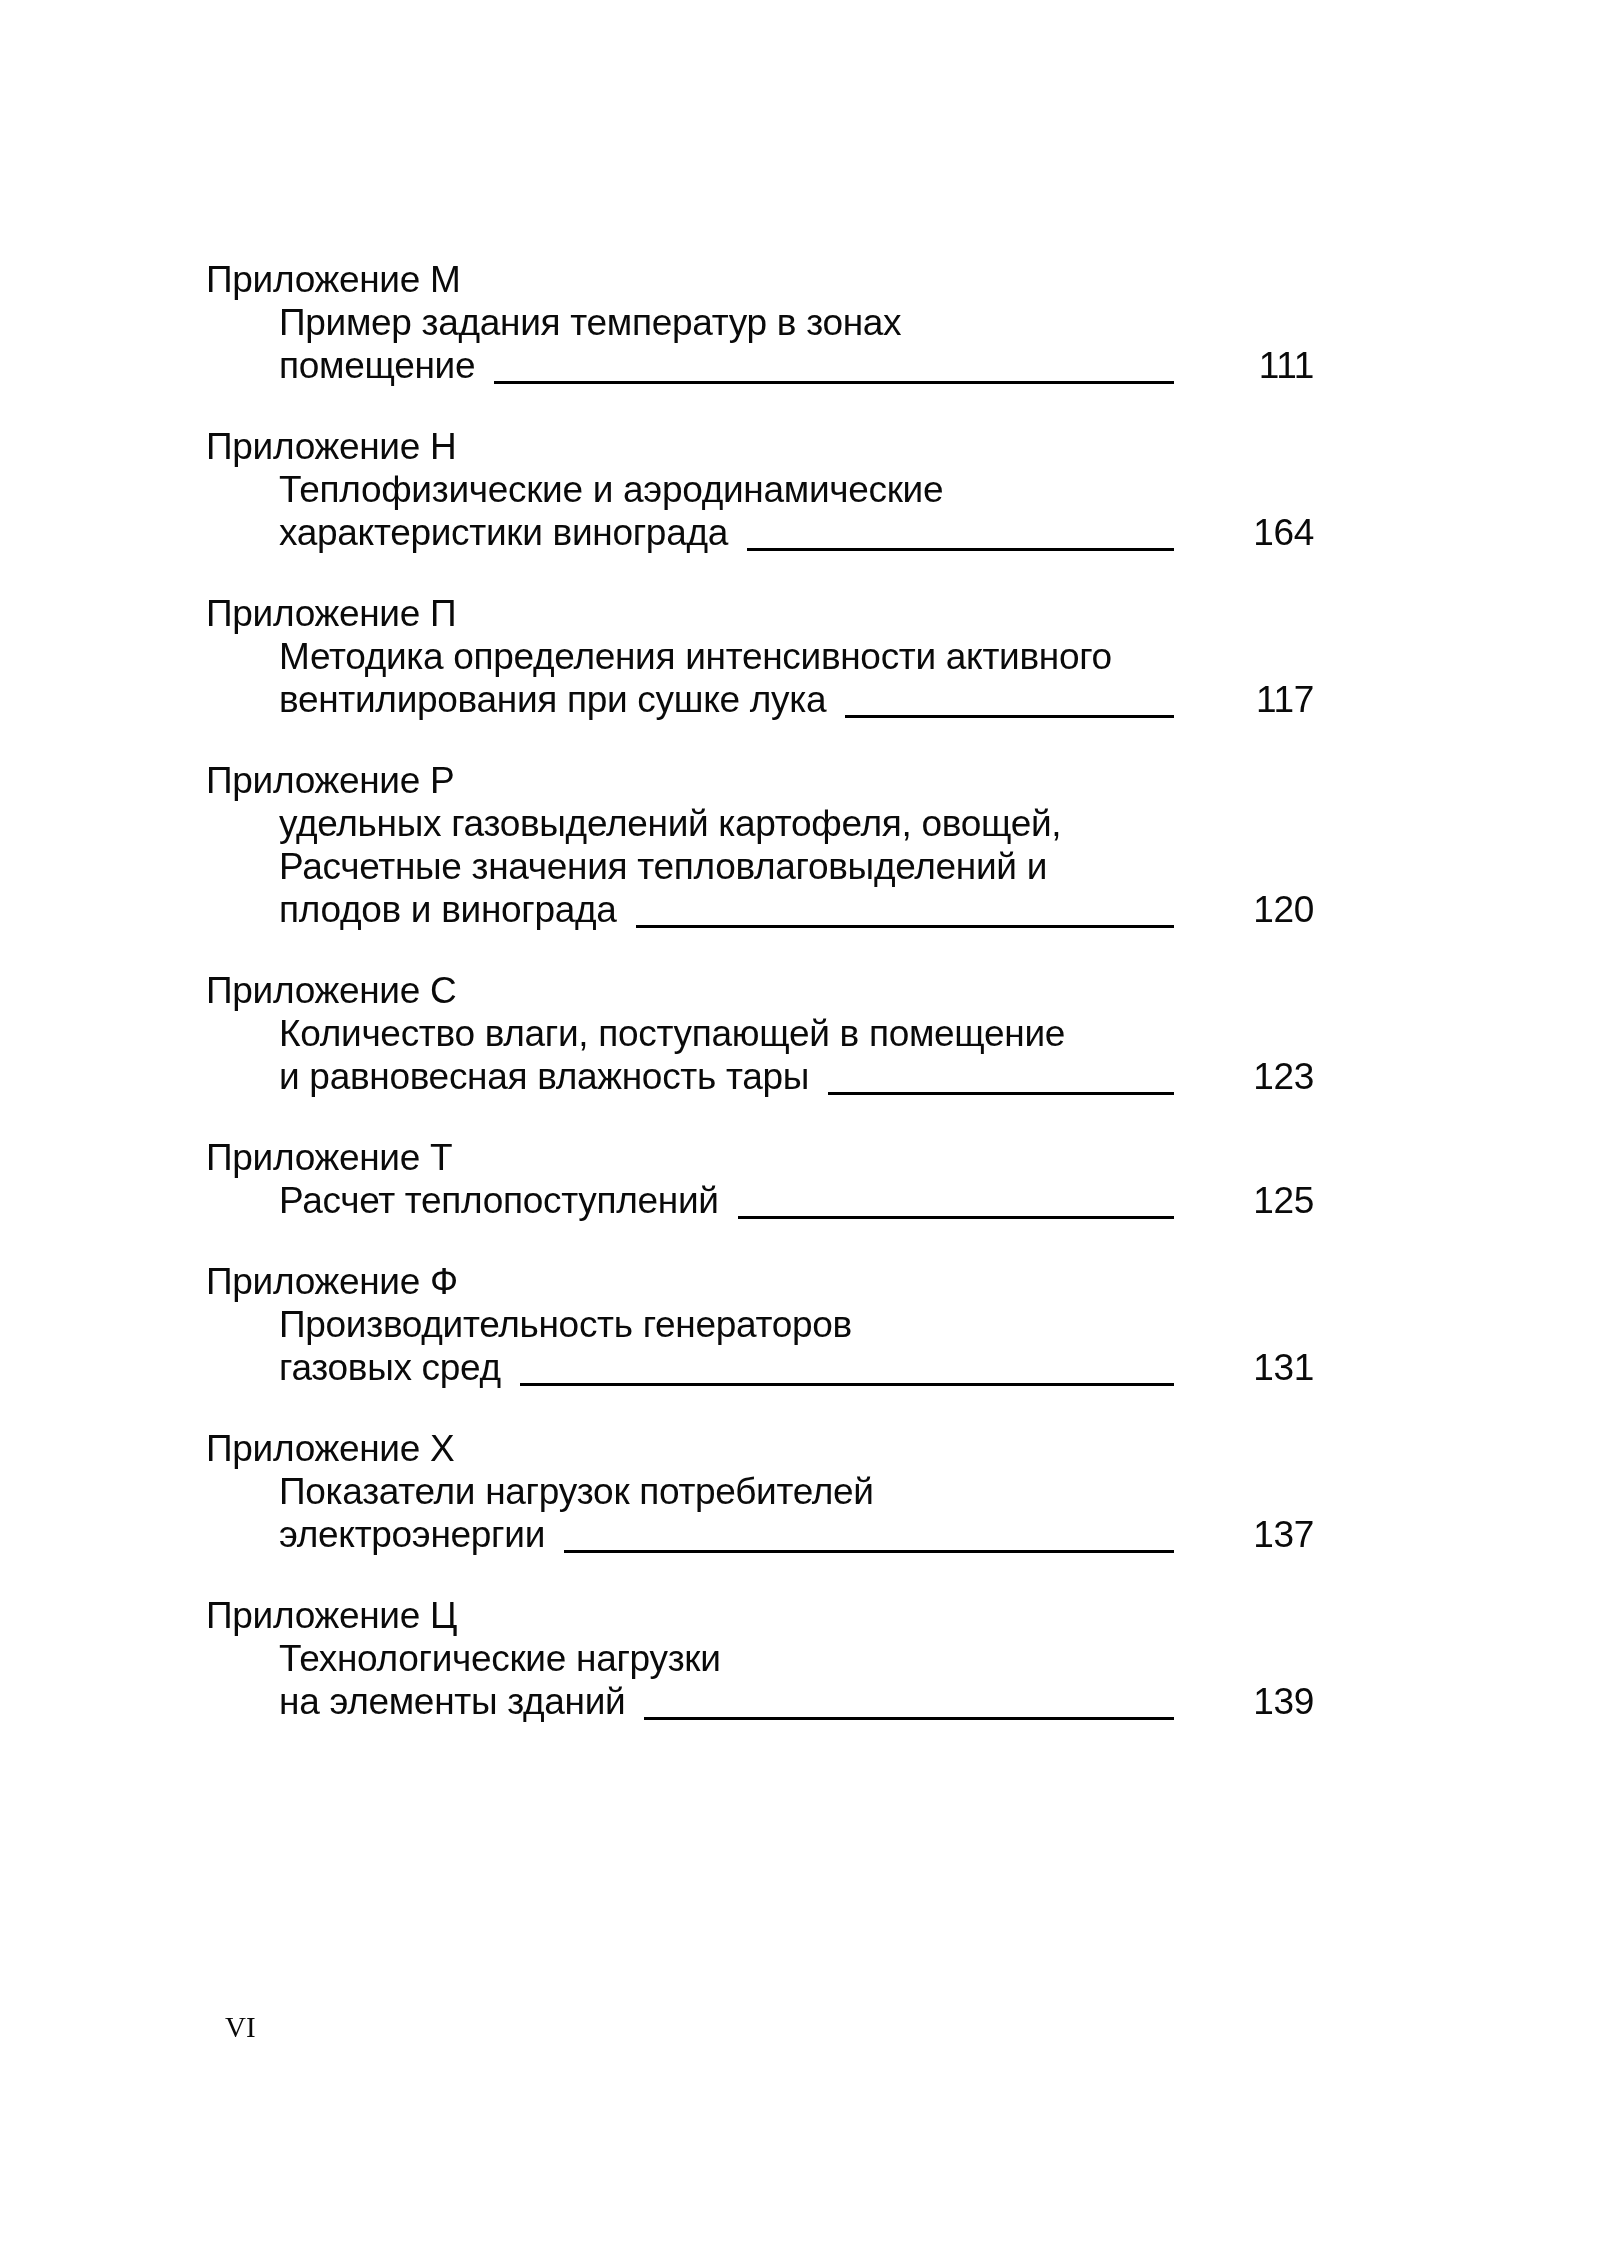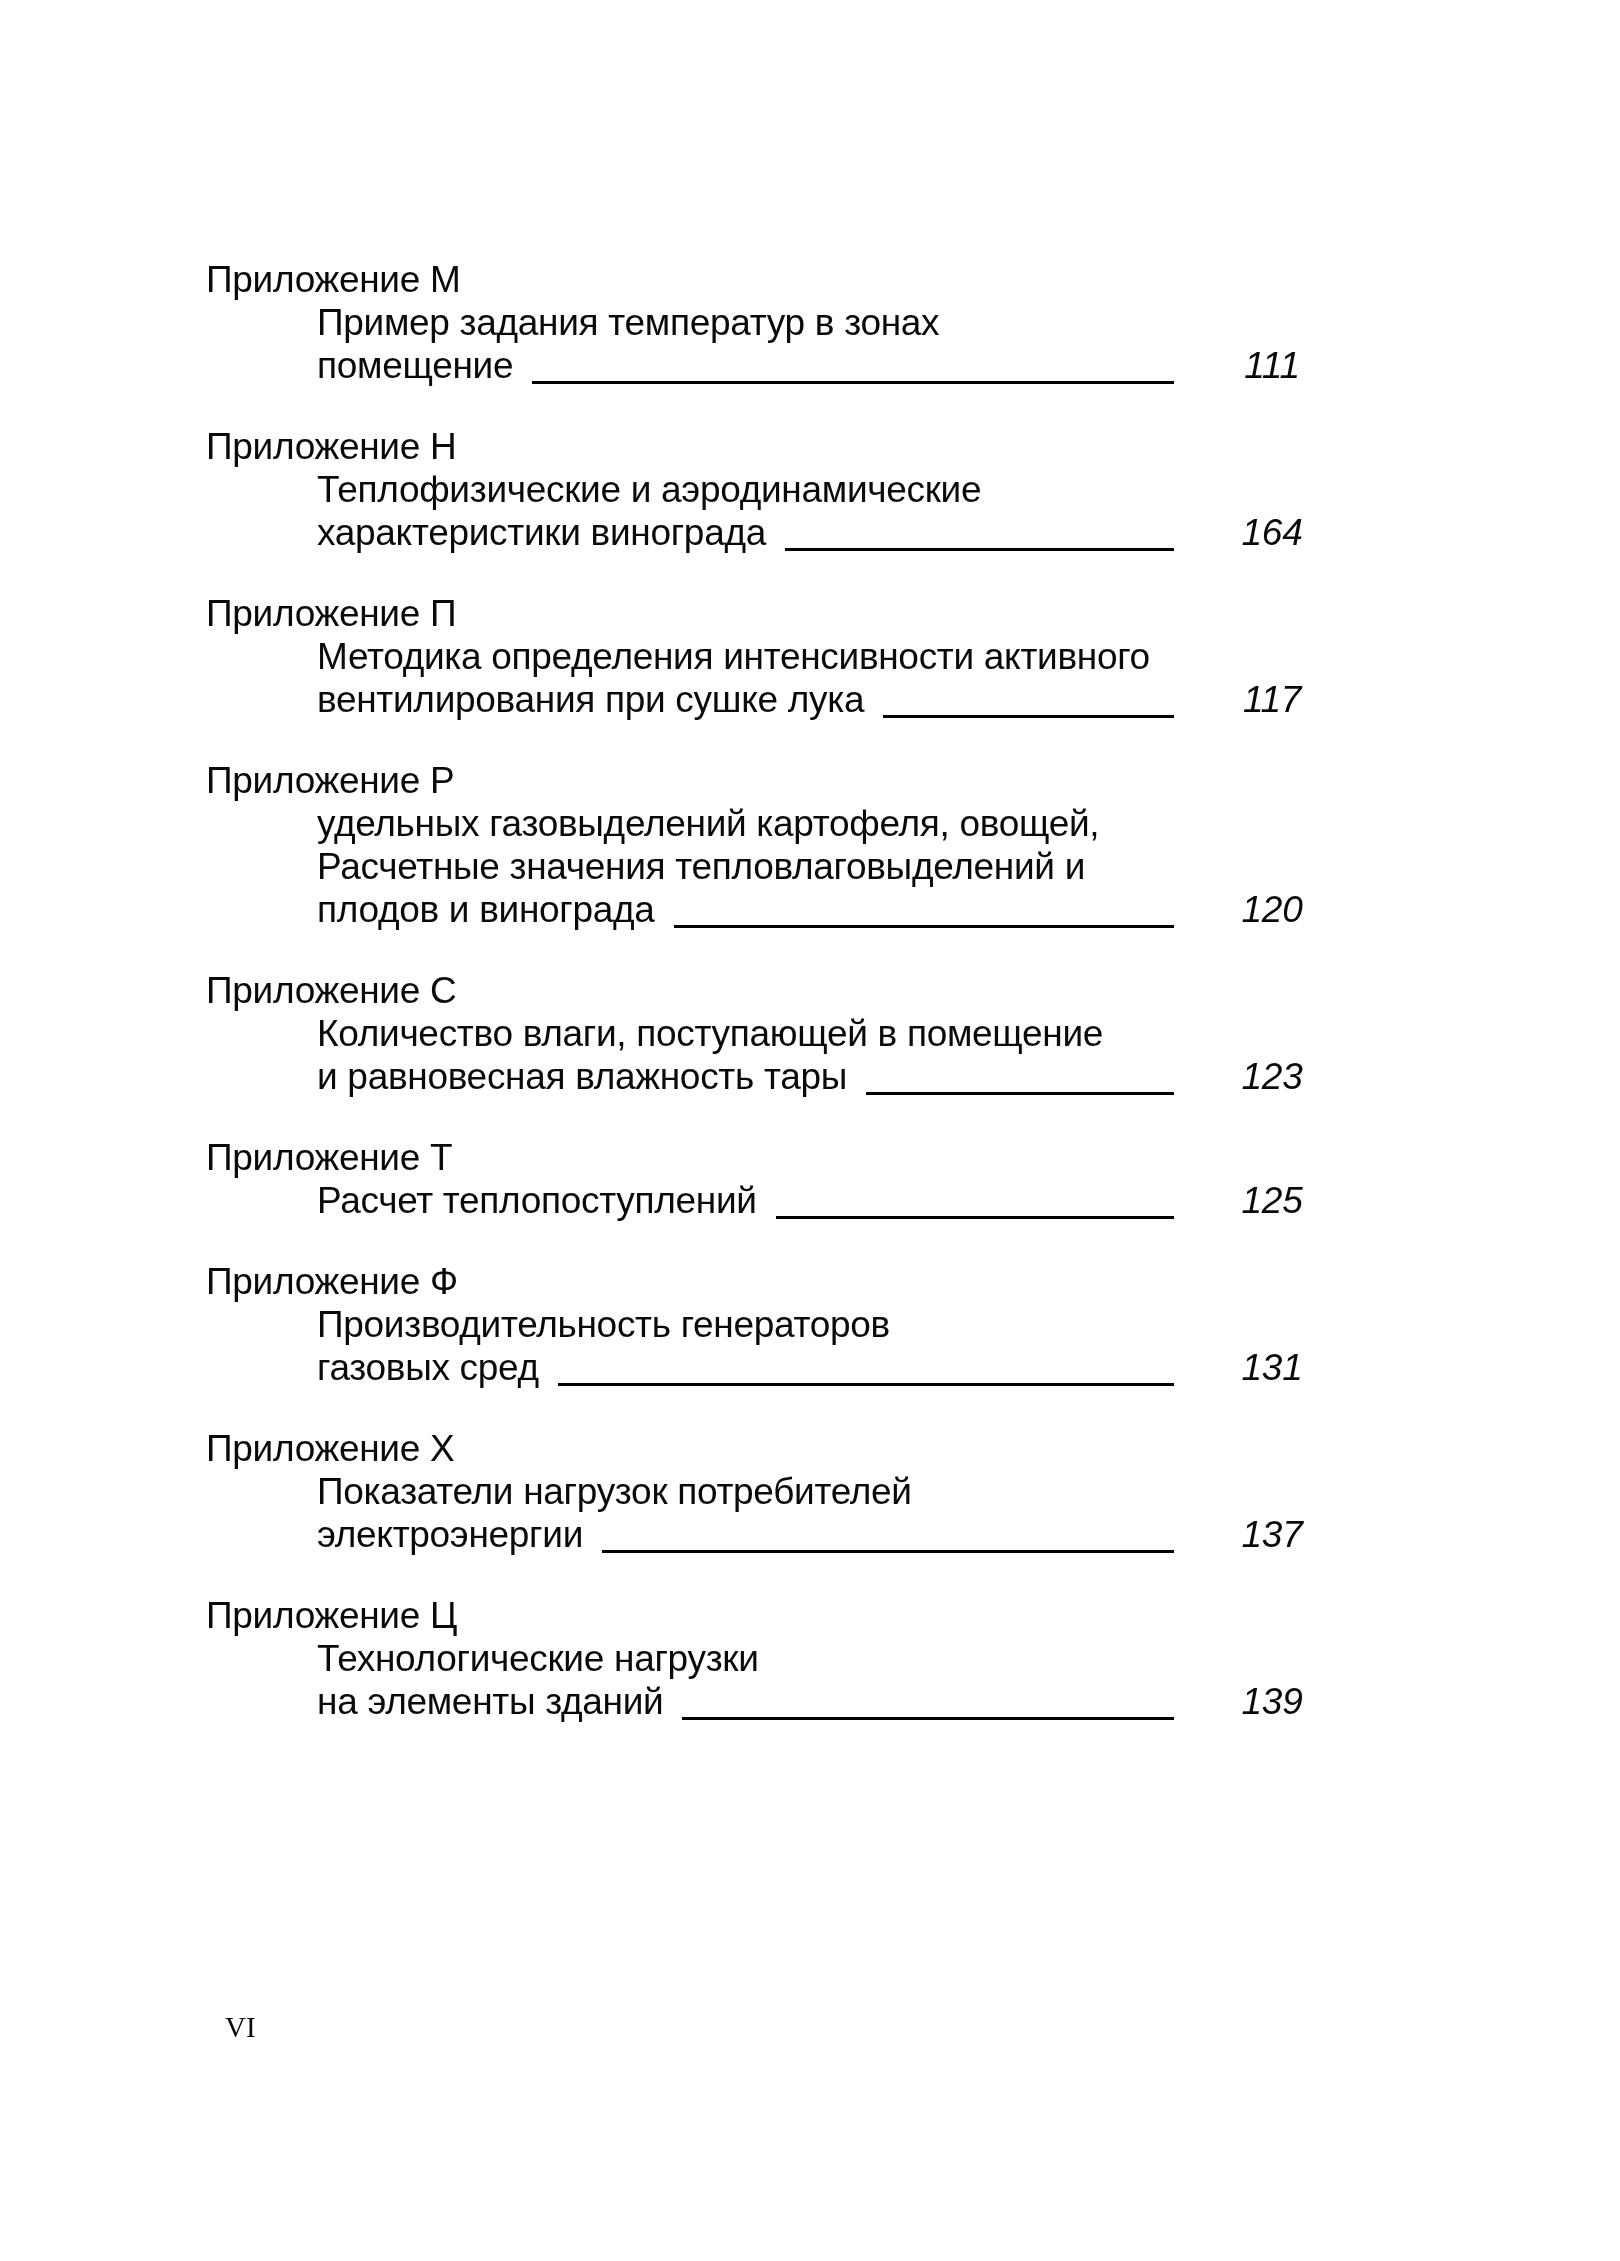--- a/index.html
+++ b/index.html
@@ -30,21 +30,21 @@
     font-size: 37px;
     line-height: 43px;
     letter-spacing: -0.3px;
     margin-bottom: 38px;
     white-space: nowrap;
   }
   .entry-title {
     margin: 0;
   }
   .entry-body {
-    margin-left: 111px;
+    margin-left: 73px;
   }
   .entry-line {
     margin: 0;
   }
   .entry-lastline {
     display: flex;
     align-items: baseline;
   }
   .lastline-text {
     flex: 0 0 auto;
@@ -56,22 +56,21 @@
     height: 0;
     border-bottom: 3.5px solid #000000;
     position: relative;
     top: 6.1px;
     margin-left: 19px;
     margin-right: 56px;
   }
   .pagenum {
     flex: 0 0 auto;
     min-width: 84px;
-    text-align: center;
-    font-style: italic;
+    text-align: right;
   }
   .footer {
     position: absolute;
     left: 225px;
     top: 2004px;
     font-family: "Liberation Serif", serif;
     font-size: 29px;
     line-height: 47px;
     color: #0a0a0a;
   }

